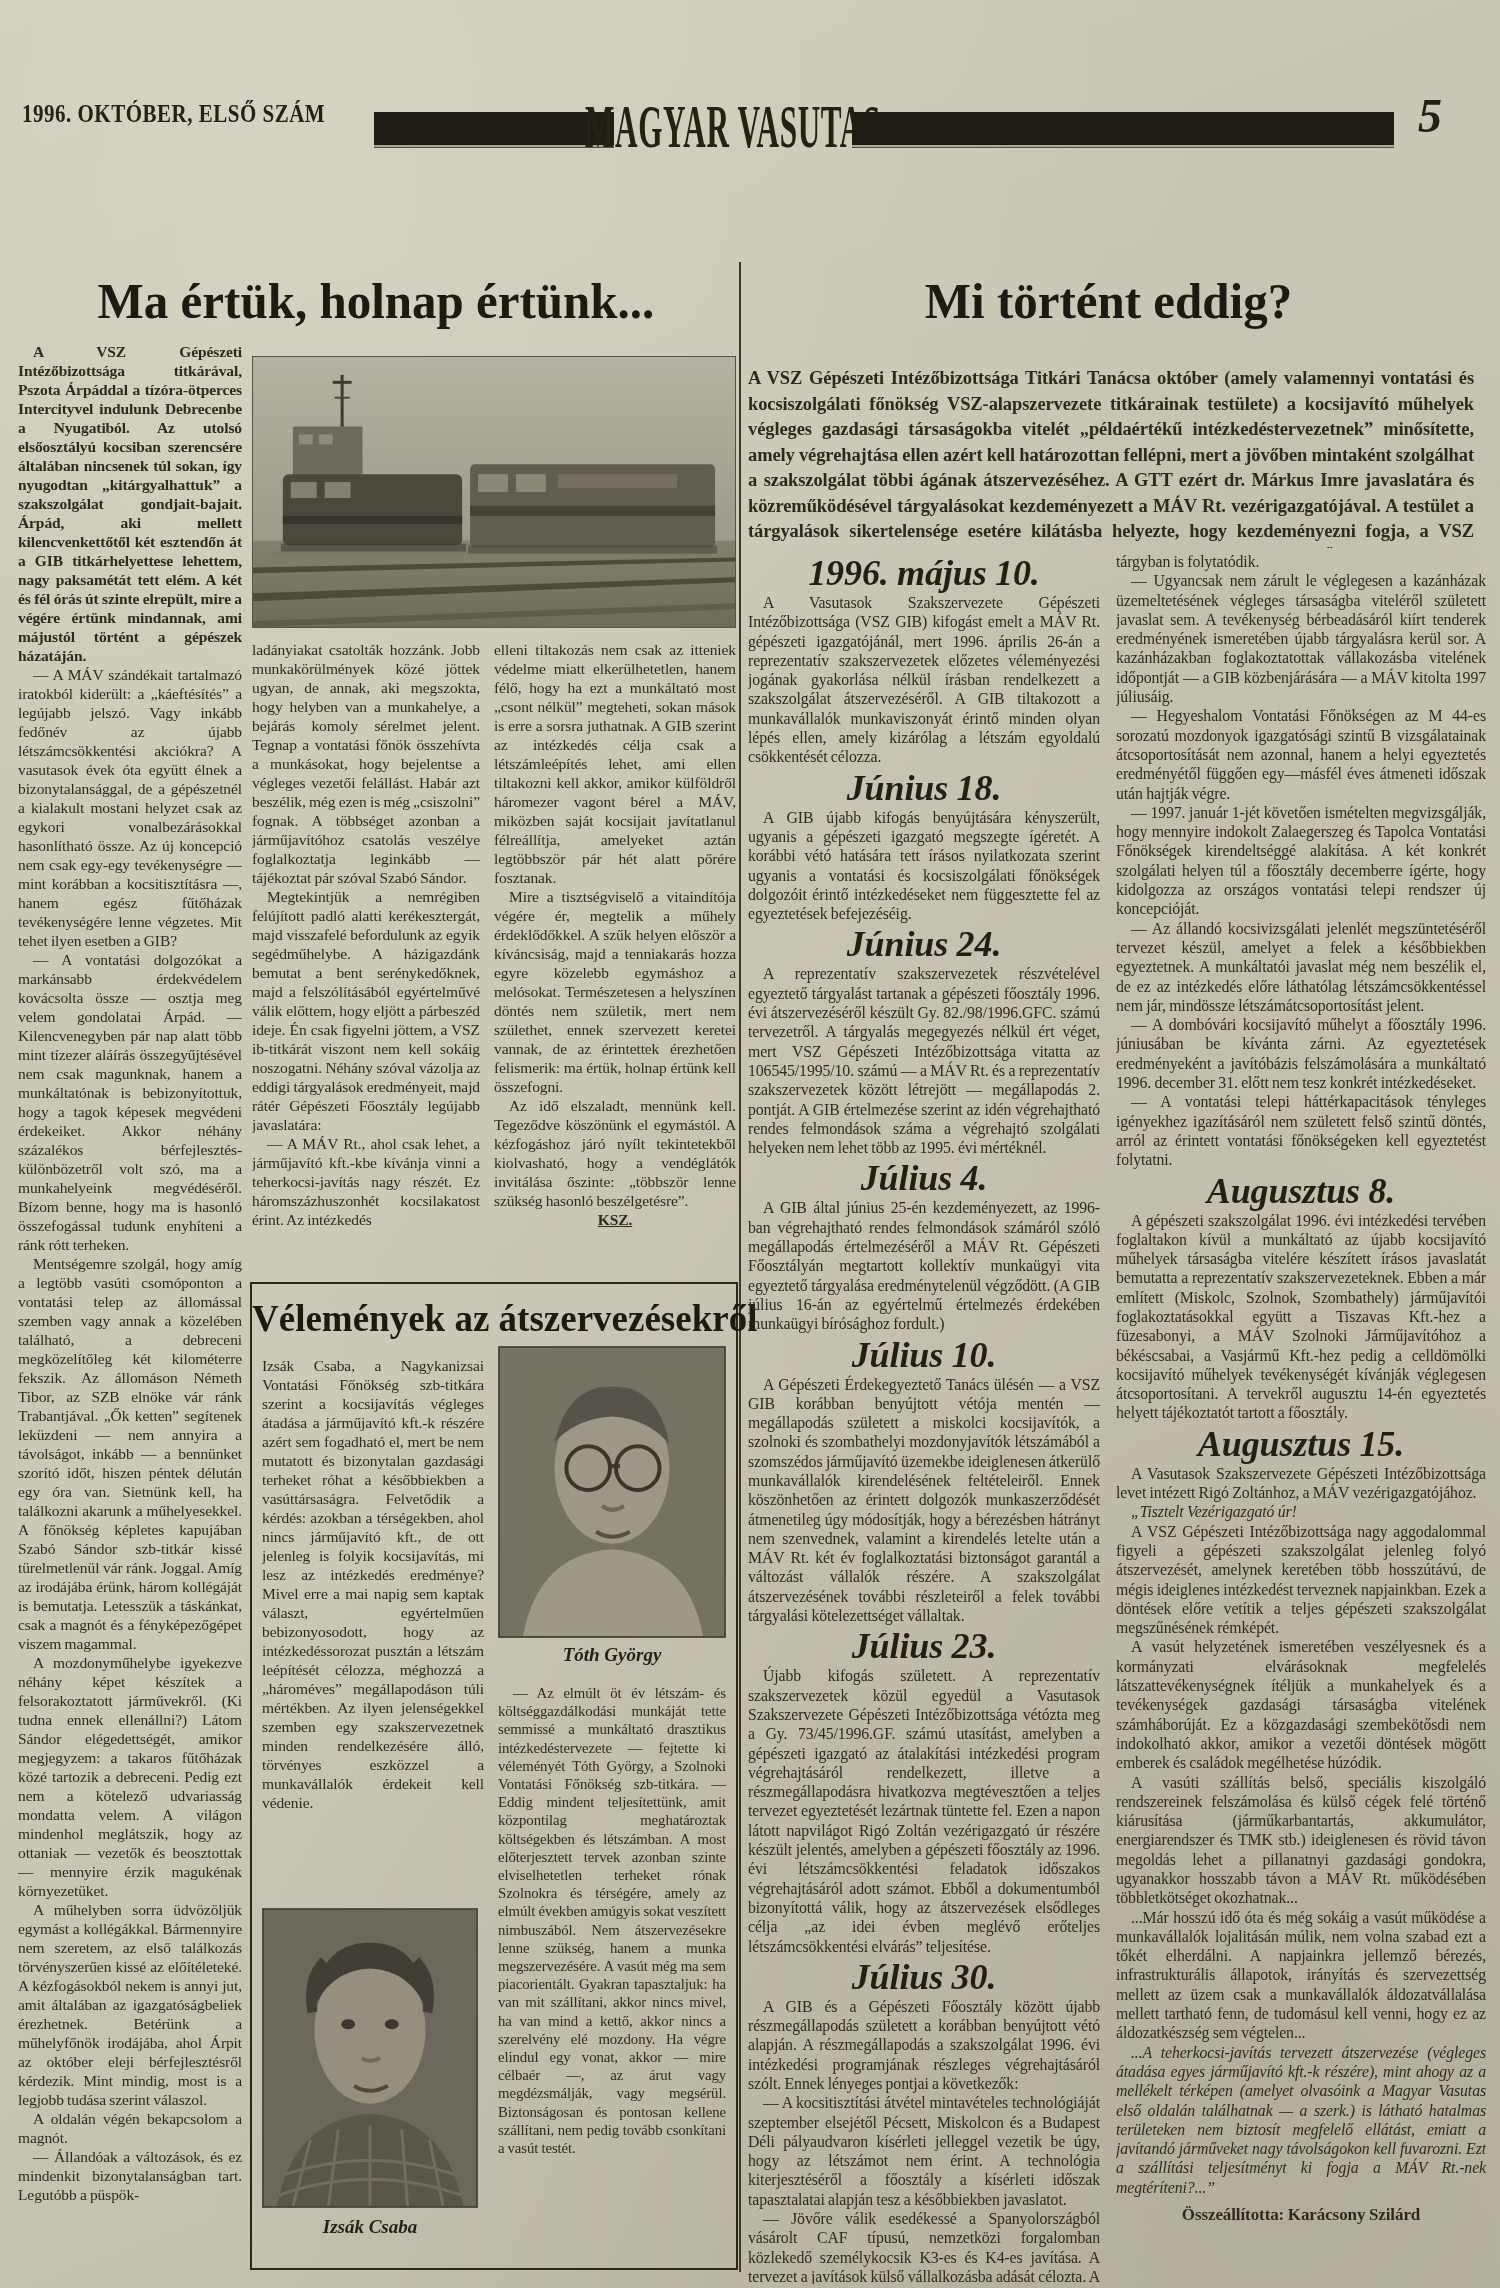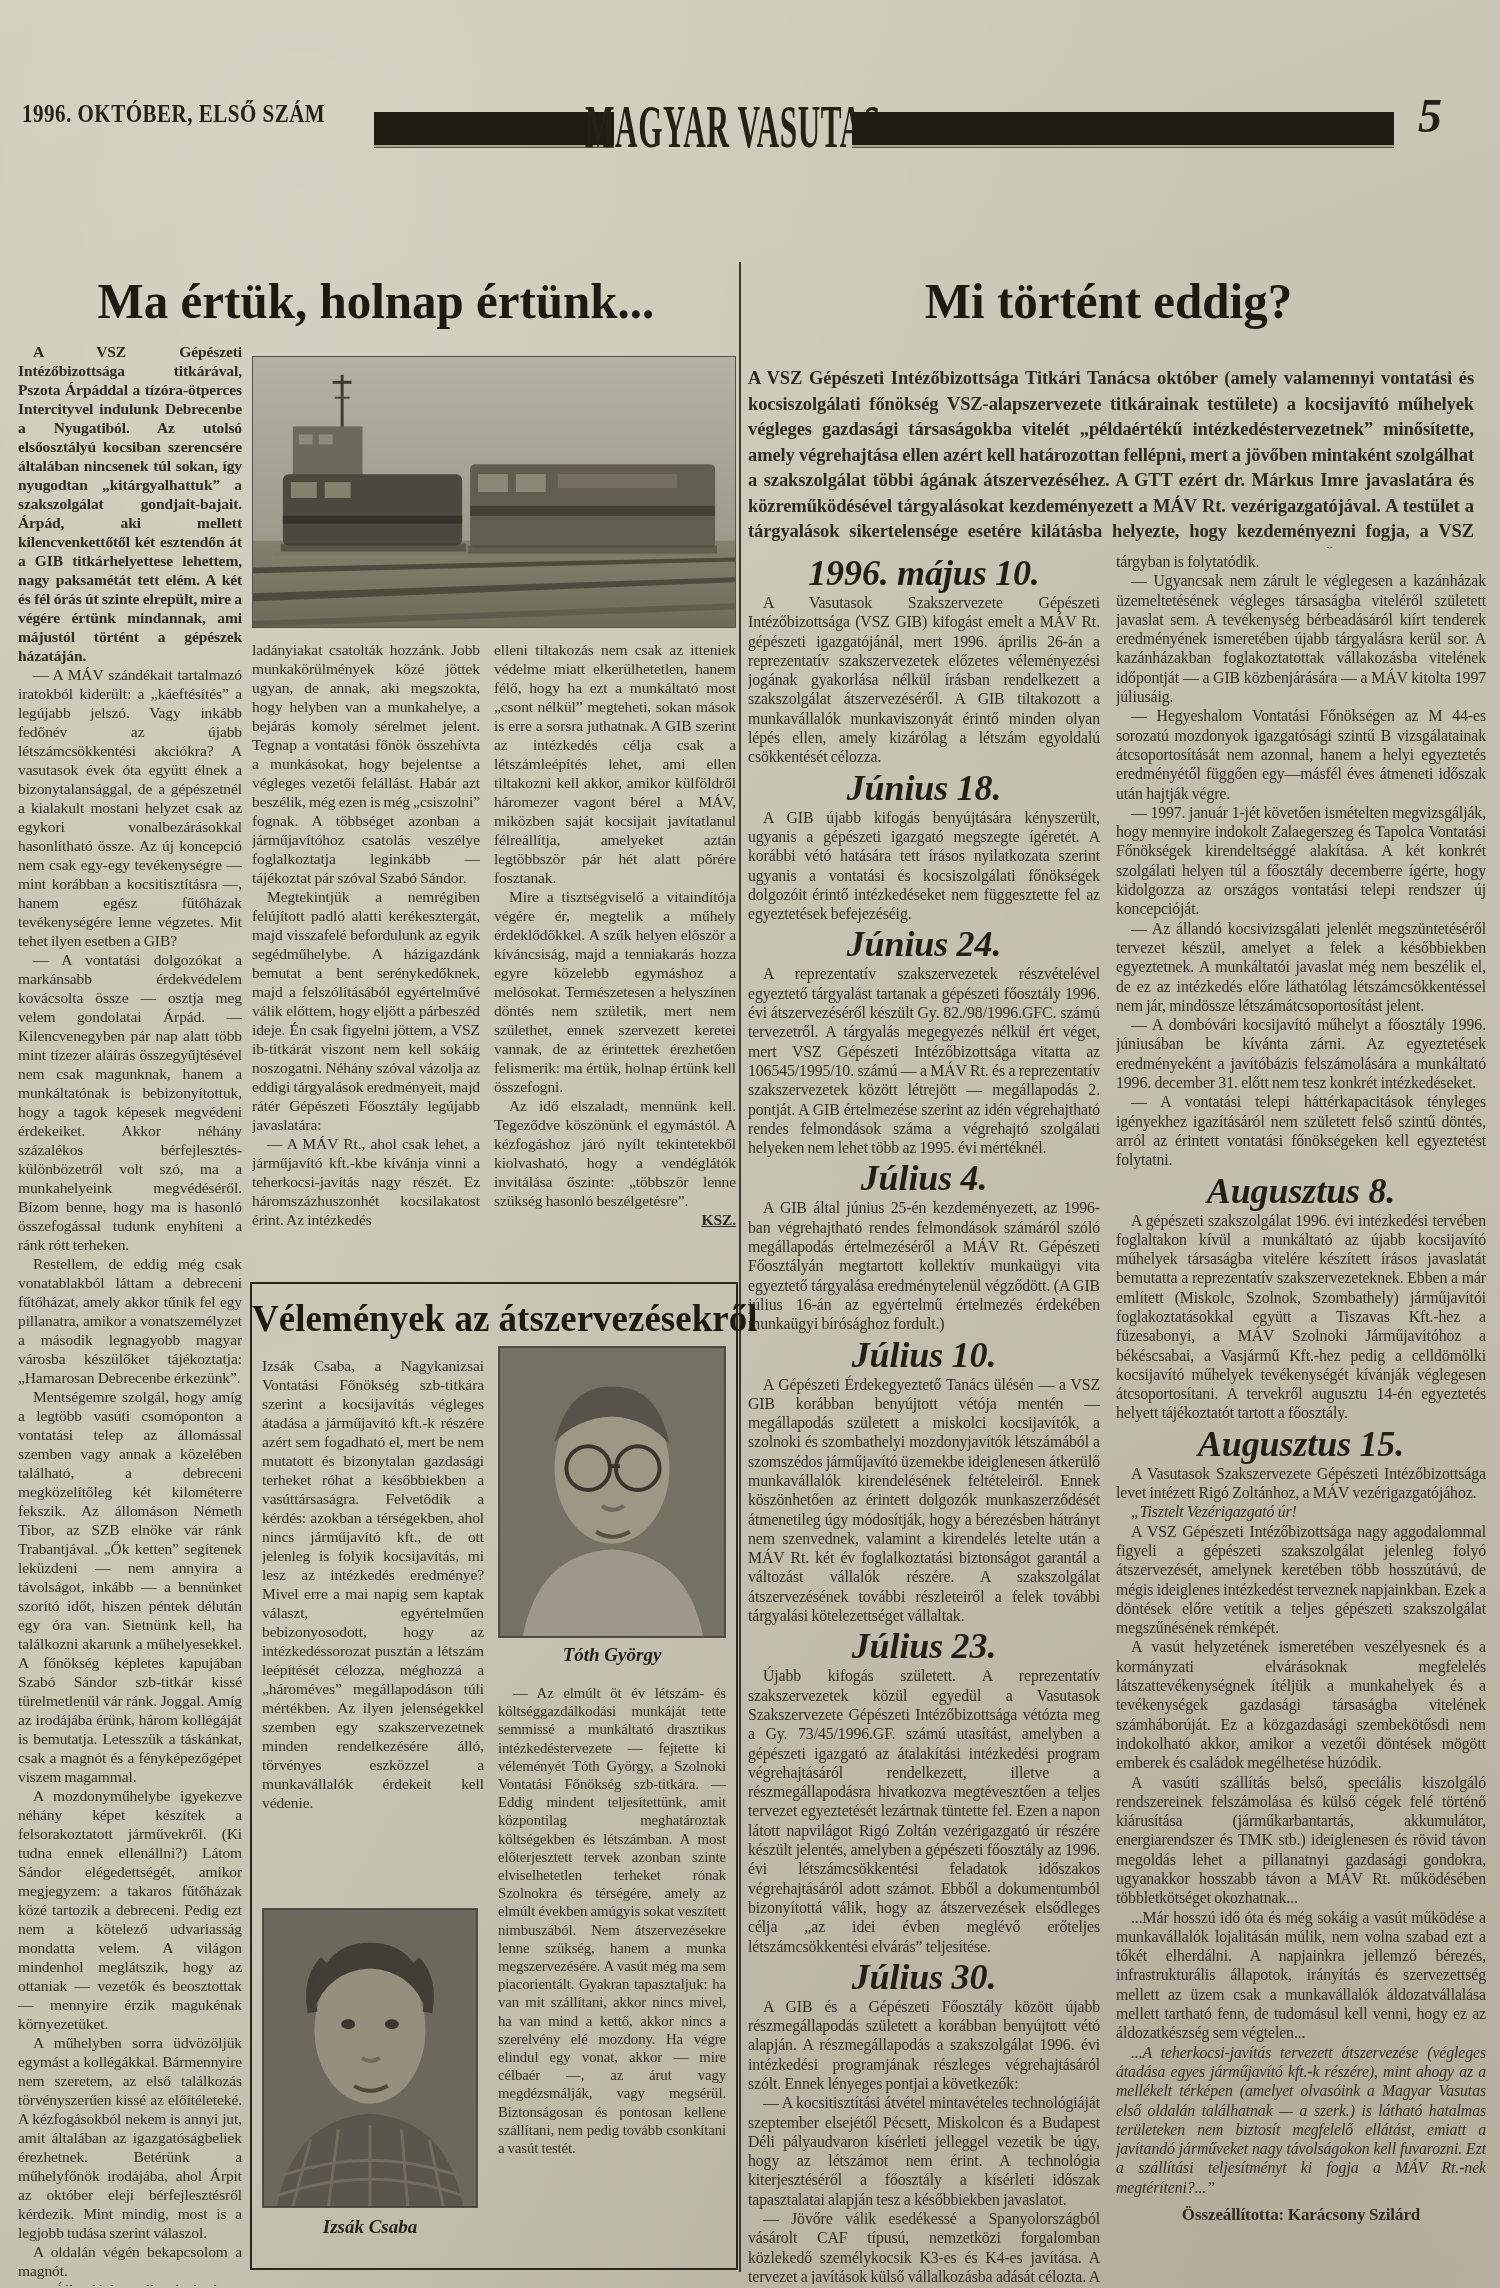--- a/index.html
+++ b/index.html
@@ -39,21 +39,21 @@
   .vdivider{position:absolute;left:739px;top:262px;width:2px;height:2010px;background:#3d382d;}
   
   .col{position:absolute;overflow:hidden;font-size:15.5px;line-height:19px;
     letter-spacing:-.1px;word-spacing:-.5px;text-align:justify;color:#2f2a20;}
   .blk{margin:0;text-indent:15px;}
   .blk-cont{text-indent:0;}
   .blk-lead{font-weight:bold;}
   .blk-italic{font-style:italic;}
   .blk-subhead{font-weight:bold;font-style:italic;font-size:36px;line-height:33px;
     text-align:center;text-indent:0;margin:5px 0 3px;color:#241f15;}
-  .blk-signature{font-weight:bold;text-align:right;text-indent:0;text-decoration:underline;}
+  .blk-signature{font-weight:bold;text-align:center;text-indent:0;text-decoration:underline;}
   .blk-byline{font-weight:bold;text-align:center;text-indent:0;font-size:17px;margin-top:8px;}
   .lcol1{left:18px;top:342px;width:224px;height:1944px;}
   .lcol2{left:252px;top:640px;width:228px;height:638px;}
   .lcol3{left:494px;top:640px;width:242px;height:638px;}
   
   .photo{position:absolute;border:1px solid #55514a;box-sizing:border-box;background:#9a9687;}
   .photo svg{display:block;width:100%;height:100%;}
   .photo-trains{left:252px;top:356px;width:484px;height:272px;}
   
   .obox{position:absolute;left:250px;top:1282px;width:488px;height:988px;
@@ -85,21 +85,20 @@
 
 
   <div class="headline left">Ma értük, holnap értünk...</div>
   <div class="headline right">Mi történt eddig?</div>
   <div class="vdivider"></div>
 
   <div class="col lcol1">
       <p class="blk blk-lead">A VSZ Gépészeti Intézőbizottsága titkárával, Pszota Árpáddal a tízóra-ötperces Intercityvel indulunk Debrecenbe a Nyugatiból. Az utolsó elsőosztályú kocsiban szerencsére általában nincsenek túl sokan, így nyugodtan „kitárgyalhattuk” a szakszolgálat gondjait-bajait. Árpád, aki mellett kilencvenkettőtől két esztendőn át a GIB titkárhelyettese lehettem, nagy paksamétát tett elém. A két és fél órás út szinte elrepült, mire a végére értünk mindannak, ami májustól történt a gépészek házatáján.</p>
       <p class="blk blk-normal">— A MÁV szándékait tartalmazó iratokból kiderült: a „káeftésítés” a legújabb jelszó. Vagy inkább fedőnév az újabb létszámcsökkentési akciókra? A vasutasok évek óta együtt élnek a bizonytalansággal, de a gépészetnél a kialakult mostani helyzet csak az egykori vonalbezárásokkal hasonlítható össze. Az új koncepció nem csak egy-egy tevékenységre — mint korábban a kocsitisztításra —, hanem egész fűtőházak tevékenységére lenne végzetes. Mit tehet ilyen esetben a GIB?</p>
       <p class="blk blk-normal">— A vontatási dolgozókat a markánsabb érdekvédelem kovácsolta össze — osztja meg velem gondolatai Árpád. — Kilencvenegyben pár nap alatt több mint tízezer aláírás összegyűjtésével nem csak magunknak, hanem a munkáltatónak is bebizonyítottuk, hogy a tagok képesek megvédeni érdekeiket. Akkor néhány százalékos bérfejlesztés-különbözetről volt szó, ma a munkahelyeink megvédéséről. Bízom benne, hogy ma is hasonló összefogással tudunk enyhíteni a ránk rótt terheken.</p>
-      <p class="blk blk-normal">Restellem, de eddig még csak vonatablakból láttam a debreceni fűtőházat, amely akkor tűnik fel egy pillanatra, amikor a vonatszemélyzet a második legnagyobb magyar városba készülőket tájékoztatja: „Hamarosan Debrecenbe érkezünk”.</p>
       <p class="blk blk-normal">Mentségemre szolgál, hogy amíg a legtöbb vasúti csomóponton a vontatási telep az állomással szemben vagy annak a közelében található, a debreceni megközelítőleg két kilométerre fekszik. Az állomáson Németh Tibor, az SZB elnöke vár ránk Trabantjával. „Ők ketten” segítenek leküzdeni — nem annyira a távolságot, inkább — a bennünket szorító időt, hiszen péntek délután egy óra van. Sietnünk kell, ha találkozni akarunk a műhelyesekkel. A főnökség képletes kapujában Szabó Sándor szb-titkár kissé türelmetlenül vár ránk. Joggal. Amíg az irodájába érünk, három kollégáját is bemutatja. Letesszük a táskánkat, csak a magnót és a fényképezőgépet viszem magammal.</p>
       <p class="blk blk-normal">A mozdonyműhelybe igyekezve néhány képet készítek a felsorakoztatott járművekről. (Ki tudna ennek ellenállni?) Látom Sándor elégedettségét, amikor megjegyzem: a takaros fűtőházak közé tartozik a debreceni. Pedig ezt nem a kötelező udvariasság mondatta velem. A világon mindenhol meglátszik, hogy az ottaniak — vezetők és beosztottak — mennyire érzik magukénak környezetüket.</p>
       <p class="blk blk-normal">A műhelyben sorra üdvözöljük egymást a kollégákkal. Bármennyire nem szeretem, az első találkozás törvényszerűen kissé az előítéleteké. A kézfogásokból nekem is annyi jut, amit általában az igazgatóságbeliek érezhetnek. Betérünk a műhelyfőnök irodájába, ahol Árpit az október eleji bérfejlesztésről kérdezik. Mint mindig, most is a legjobb tudása szerint válaszol.</p>
       <p class="blk blk-normal">A oldalán végén bekapcsolom a magnót.</p>
       <p class="blk blk-normal">— Állandóak a változások, és ez mindenkit bizonytalanságban tart. Legutóbb a püspök-</p>
     </div>
 
   <div class="photo photo-trains">
     <svg viewBox="0 0 484 272" preserveAspectRatio="none">
       <defs>

